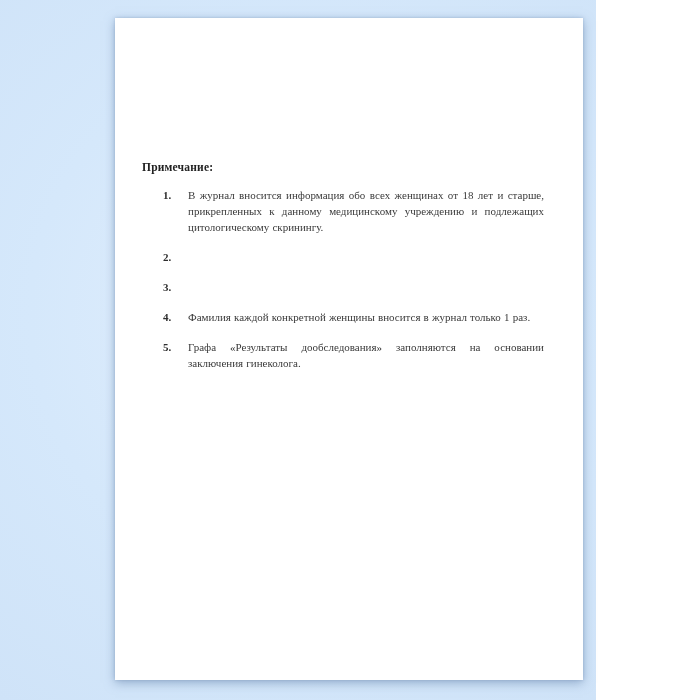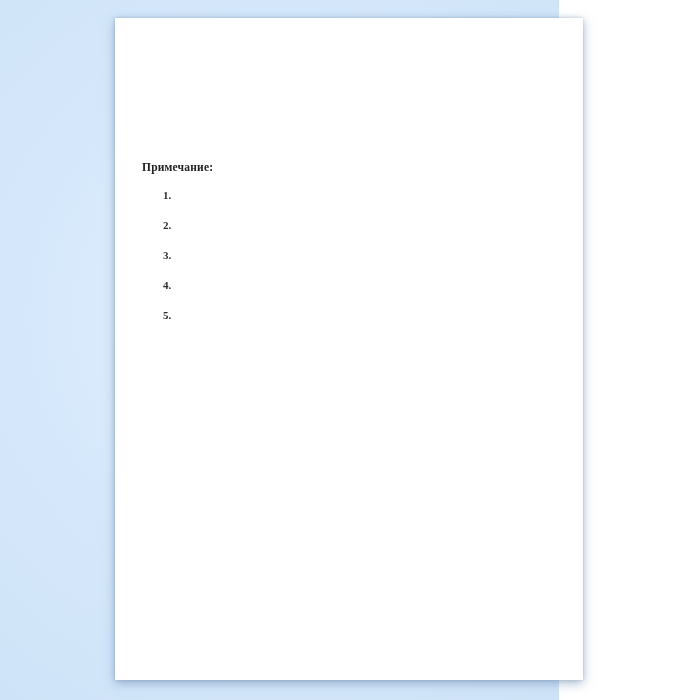--- a/index.html
+++ b/index.html
@@ -10,20 +10,21 @@
     width: 700px;
     height: 700px;
     overflow: hidden;
     font-family: "Liberation Serif", "DejaVu Serif", serif;
   }
   .scene {
     position: relative;
     width: 559px;
     height: 700px;
     background: radial-gradient(circle at 50% 45%, #e2effd 0%, #d5e8fb 55%, #cfe3f8 100%);
+    padding-left: 37px;
   }
   .page {
     position: absolute;
     left: 115px;
     top: 18px;
     width: 468px;
     height: 662px;
     background: #ffffff;
     box-shadow: 0 3px 10px rgba(100, 130, 170, 0.55), 0 0 3px rgba(100, 130, 170, 0.35);
   }
@@ -67,29 +68,32 @@
 </head>
 <body>
 
 <div class="scene">
   <div class="page">
     <div class="content">
       <div class="heading">Примечание:</div>
       <ol class="notes">
         <li>
           <span class="num">1.</span>
+          <span class="txt">В журнал вносится информация обо всех женщинах от 18 лет и старше, прикрепленных к данному медицинскому учреждению и подлежащих цитологическому скринингу.</span>
         </li>
         <li>
           <span class="num">2.</span>
         </li>
         <li>
           <span class="num">3.</span>
         </li>
         <li>
           <span class="num">4.</span>
+          <span class="txt">Фамилия каждой конкретной женщины вносится в журнал только 1 раз.</span>
         </li>
         <li>
           <span class="num">5.</span>
+          <span class="txt">Графа «Результаты дообследования» заполняются на основании заключения гинеколога.</span>
         </li>
       </ol>
     </div>
   </div>
 </div>
 
 </body></html>

